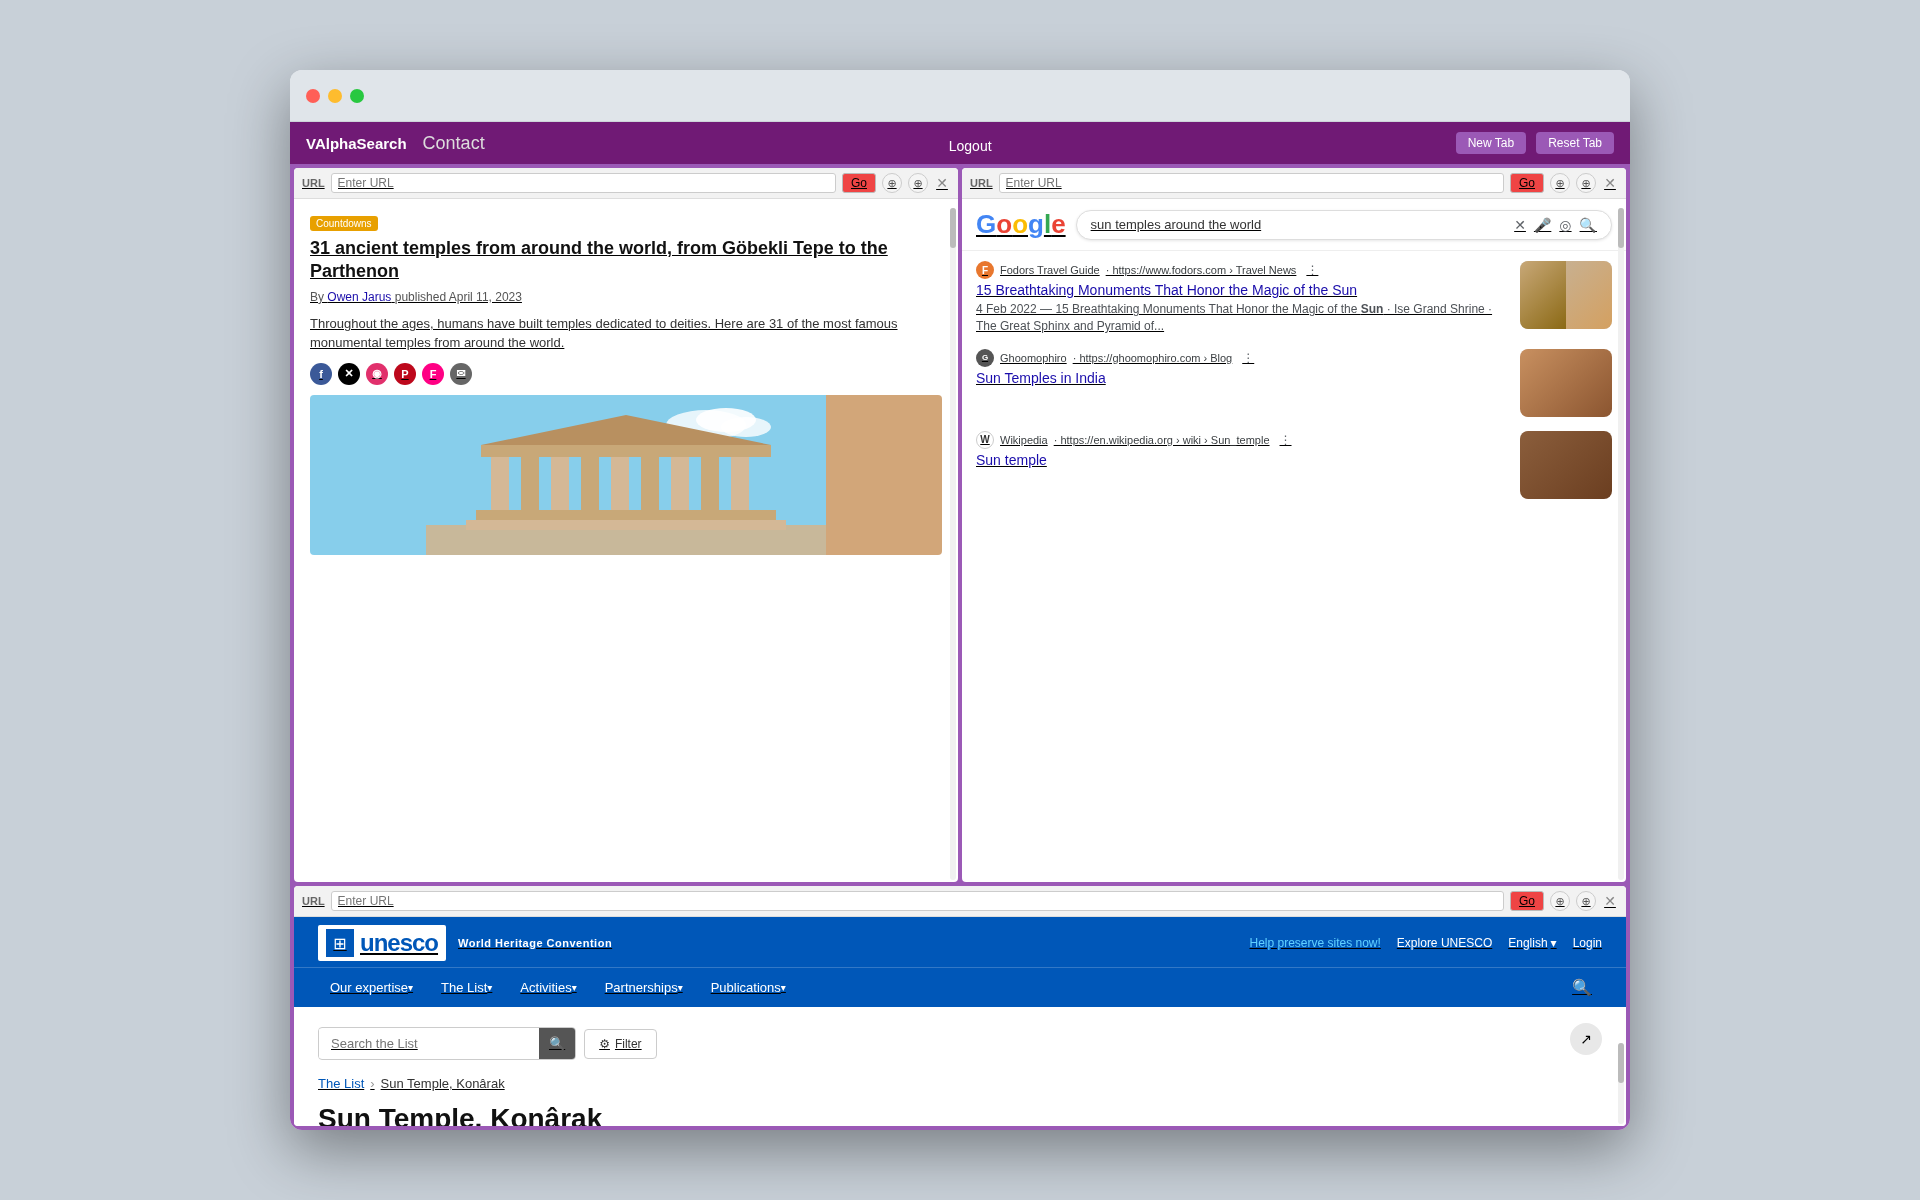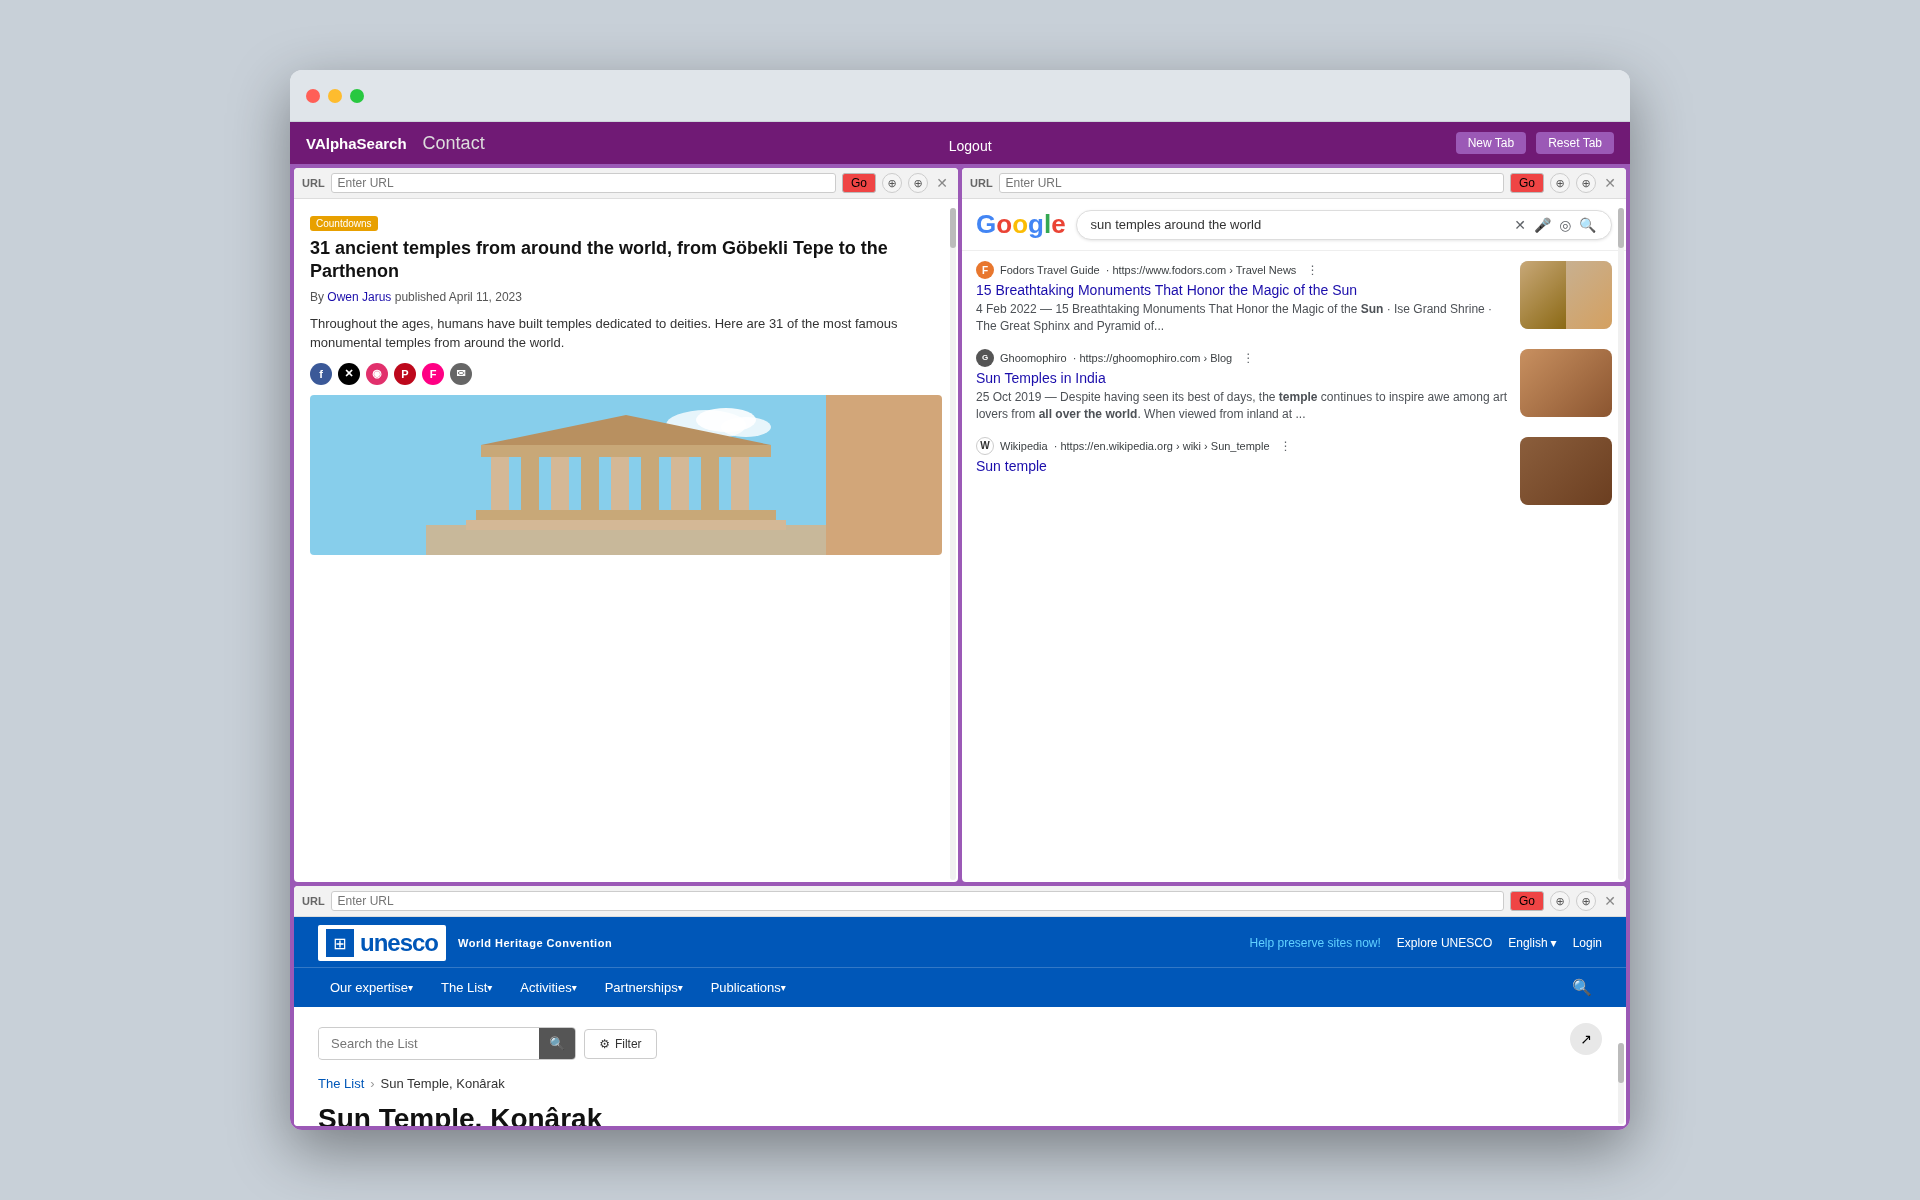--- a/index.html
+++ b/index.html
@@ -427,21 +427,21 @@
       <span class="valpha-logo">VAlphaSearch</span>
       <span class="valpha-contact">Contact</span>
     </div>
     <span class="valpha-logout">Logout</span>
     <div class="valpha-right">
       <button class="valpha-btn">New Tab</button>
       <button class="valpha-btn">Reset Tab</button>
     </div>
   </div>
 
-  <div style="flex:1; display:flex; flex-direction:column; padding:4px; gap:4px; background:#9b59b6; overflow:hidden;">
+  <div style="flex:1; display:flex; flex-direction:column; padding:4px; gap:4px; background:#9b59b6; overflow:hidden;text-decoration:underline;">
 
     <div style="display:grid; grid-template-columns:1fr 1fr; gap:4px; flex:1; min-height:0;">
 
       <div class="pane">
         <div class="pane-url-bar">
           <span class="pane-url-label">URL</span>
           <input class="pane-url-input" placeholder="Enter URL" style="">
           <button class="pane-go-btn">Go</button>
           <div class="pane-nav-btn">⊕</div>
           <div class="pane-nav-btn">⊕</div>
@@ -548,23 +548,20 @@
 
           <div class="result-item">
             <div class="result-text">
               <div class="result-source">
                 <div class="result-favicon rf-ghoomophiro" style="font-size:8px;">G</div>
                 <span class="result-site">Ghoomophiro</span>
                 <span class="result-site-url"> · https://ghoomophiro.com › Blog</span>
                 <span class="result-more">⋮</span>
               </div>
               <a class="result-title">Sun Temples in India</a>
-              <div class="result-snippet">
-                25 Oct 2019 — Despite having seen its best of days, the <b>temple</b> continues to inspire awe among art lovers from <b>all over the world</b>. When viewed from inland at ...
-              </div>
             </div>
             <div class="thumb-single" style="background: linear-gradient(135deg, #c89060 0%, #8b5530 100%); border-radius:8px; width:92px; height:68px; flex-shrink:0;"></div>
           </div>
 
           <div class="result-item">
             <div class="result-text">
               <div class="result-source">
                 <div class="result-favicon rf-wiki">W</div>
                 <span class="result-site">Wikipedia</span>
                 <span class="result-site-url"> · https://en.wikipedia.org › wiki › Sun_temple</span>

